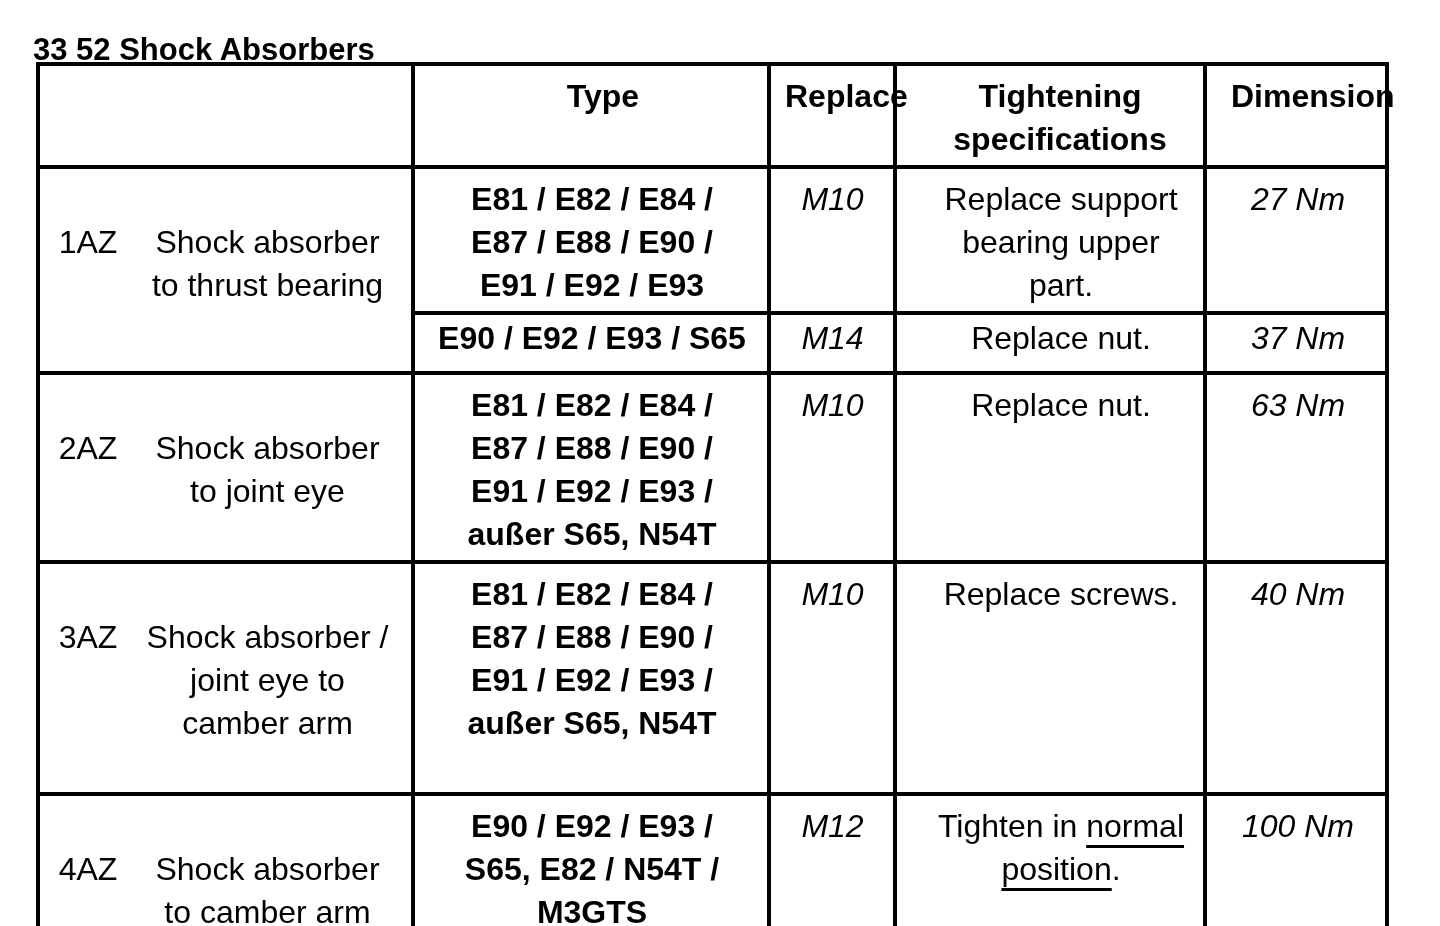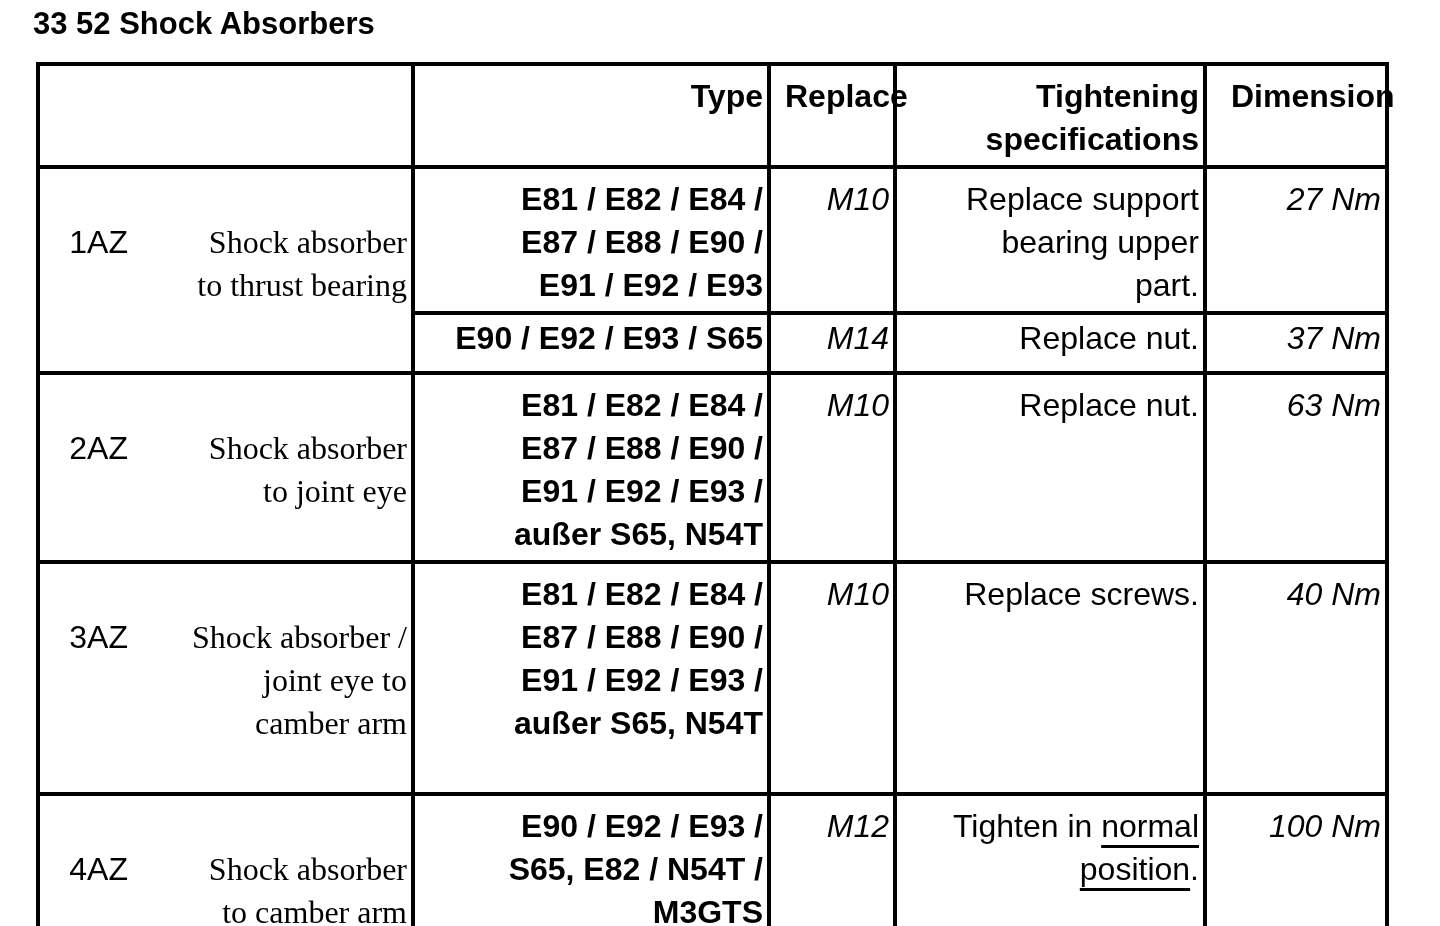--- a/index.html
+++ b/index.html
@@ -6,41 +6,41 @@
   html, body { background: #ffffff; }
   body {
     width: 1440px; height: 926px;
     position: relative;
     font-family: "Liberation Sans", sans-serif;
     color: #000;
     overflow: hidden;
   }
   .title {
     position: absolute;
-    left: 33px; top: 6px;
+    left: 33px; top: 32px;
     font-size: 31px;
     font-weight: bold;
     white-space: pre;
   }
   table.spec-table {
     position: absolute;
     left: 36px; top: 62px;
     width: 1349px;
     border-collapse: collapse;
     table-layout: fixed;
   }
   col.w1 { width: 375px; }
   col.w2 { width: 356px; }
   col.w3 { width: 126px; }
   col.w4 { width: 310px; }
   col.w5 { width: 182px; }
   td, th {
     border: 4px solid #000;
     vertical-align: top;
-    text-align: right;
+    text-align: center;
     font-size: 32px;
     line-height: 43px;
     font-weight: normal;
     white-space: pre-line;
     padding: 9px 4px 4px 6px;
     overflow: visible;
   }
   th { font-weight: bold; white-space: pre; }
   th.c2 { padding-left: 28px; }
   th.c3 { padding-left: 14px; }
@@ -53,21 +53,21 @@
   td.c5 { padding-left: 8px; font-style: italic; }
   tr.rh-header { height: 93px; }
   tr.rh-r1a { height: 142px; }
   tr.rh-r1b { height: 60px; }
   tr.rh-r2 { height: 188px; }
   tr.rh-r3 { height: 188px; }
   tr.rh-r4 { height: 139px; }
   tr.thin td { padding-top: 2px; }
   .item { display: flex; }
   .item .code { width: 80px; flex: none; }
-  .item .desc { flex: 1 1 auto; white-space: pre-line; font-family: Liberation Serif, serif; }
+  .item .desc { flex: 1 1 auto; white-space: pre-line; }
   .u {
     text-decoration: underline;
     text-decoration-thickness: 3px;
     text-underline-offset: 8px;
   }
 </style>
 </head>
 <body>
 
 <div class="page">

